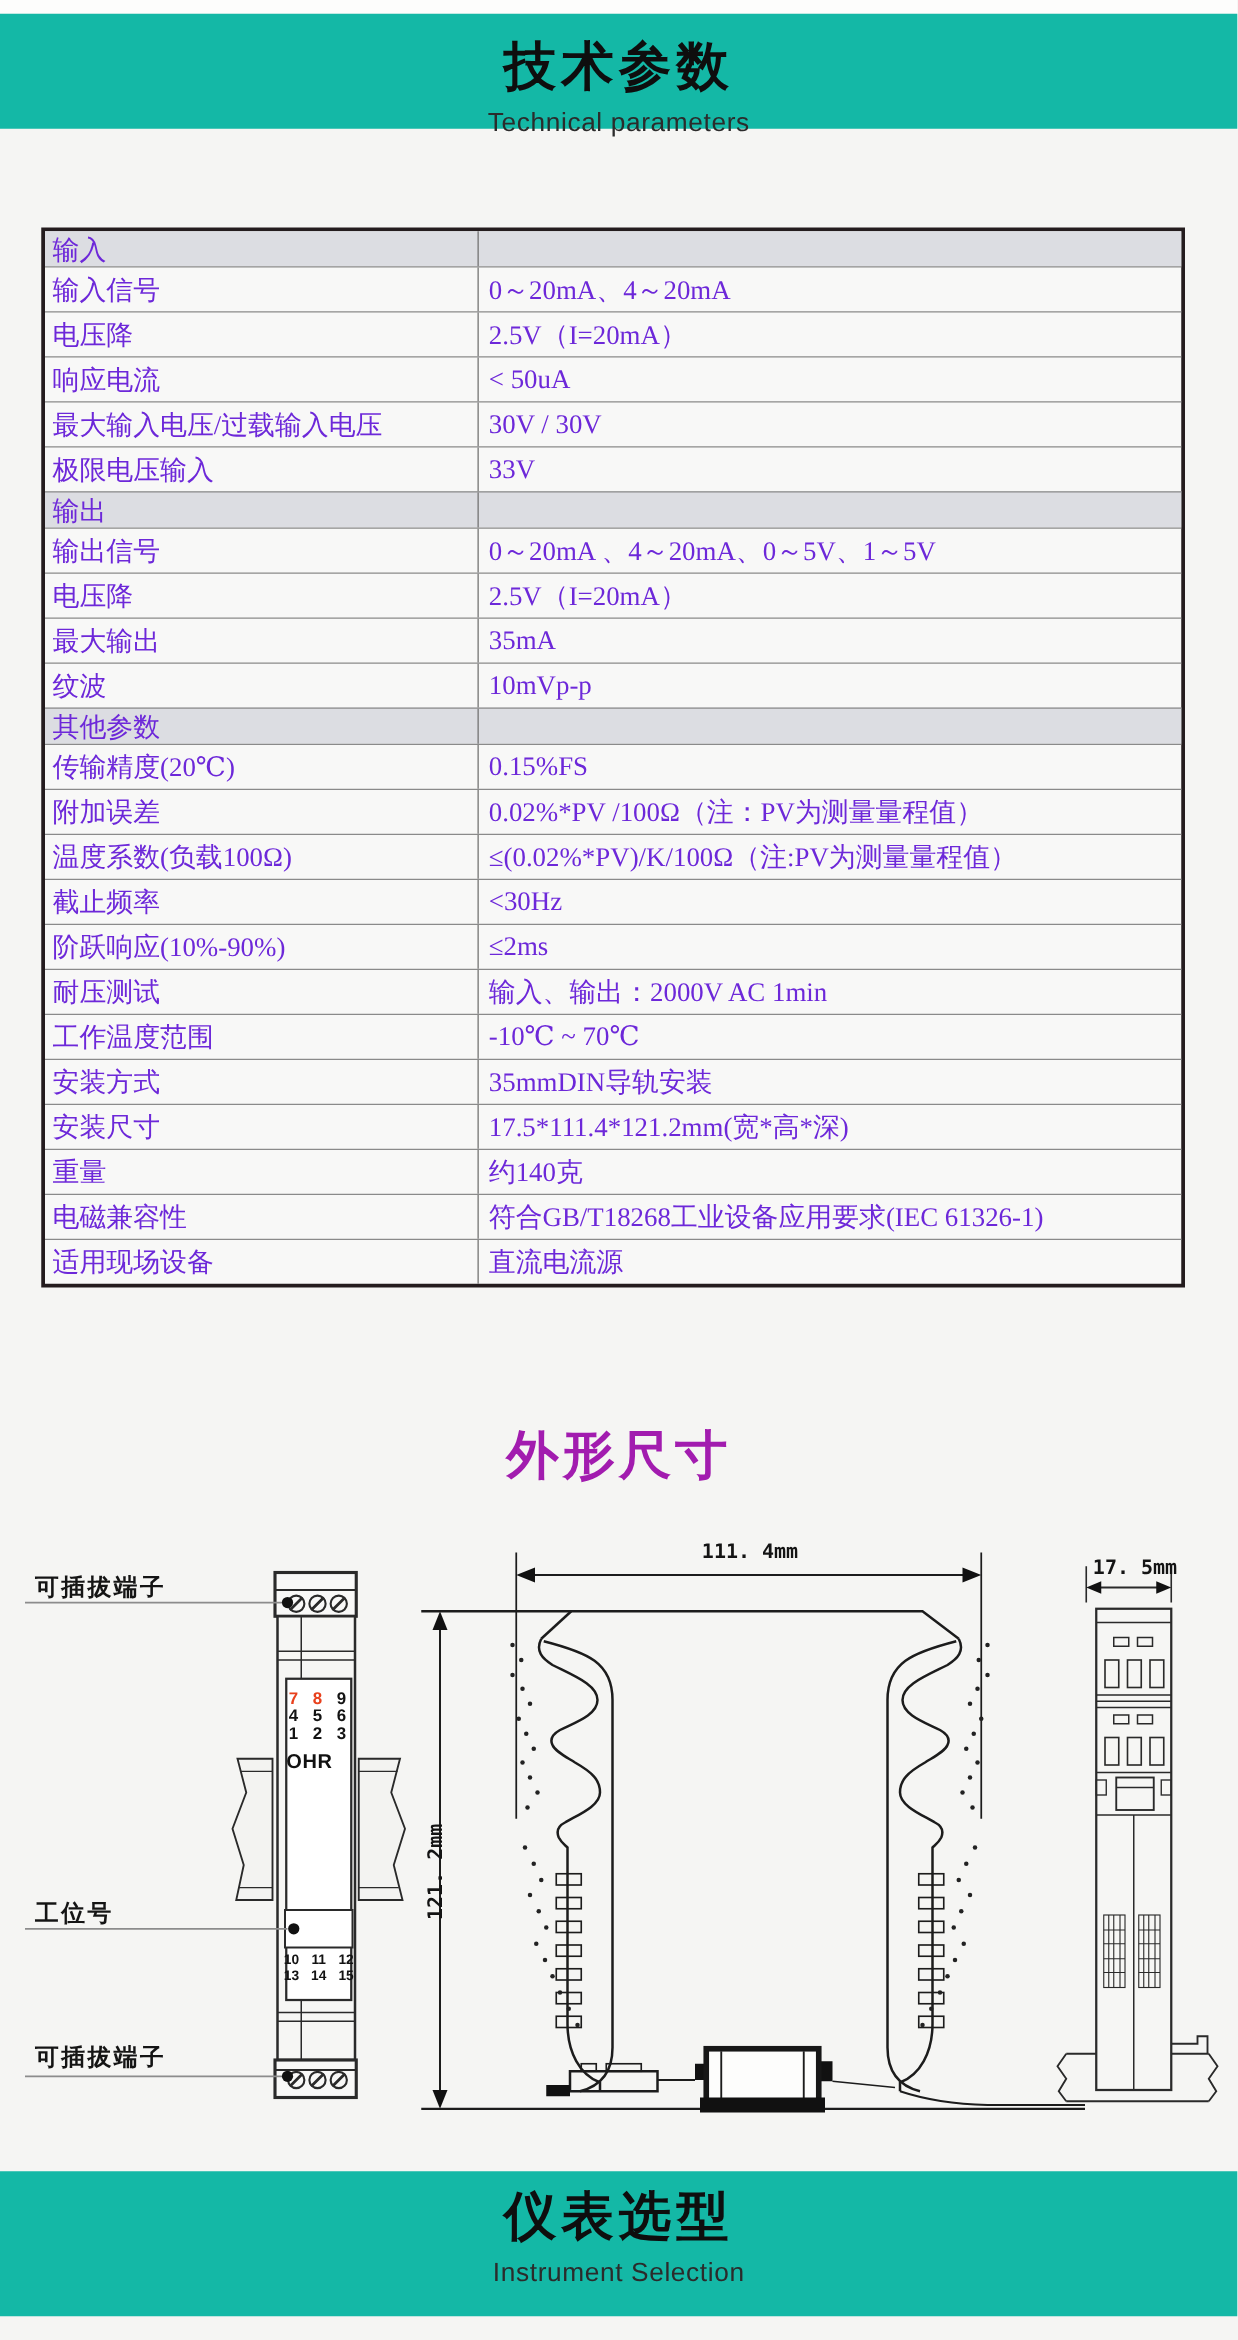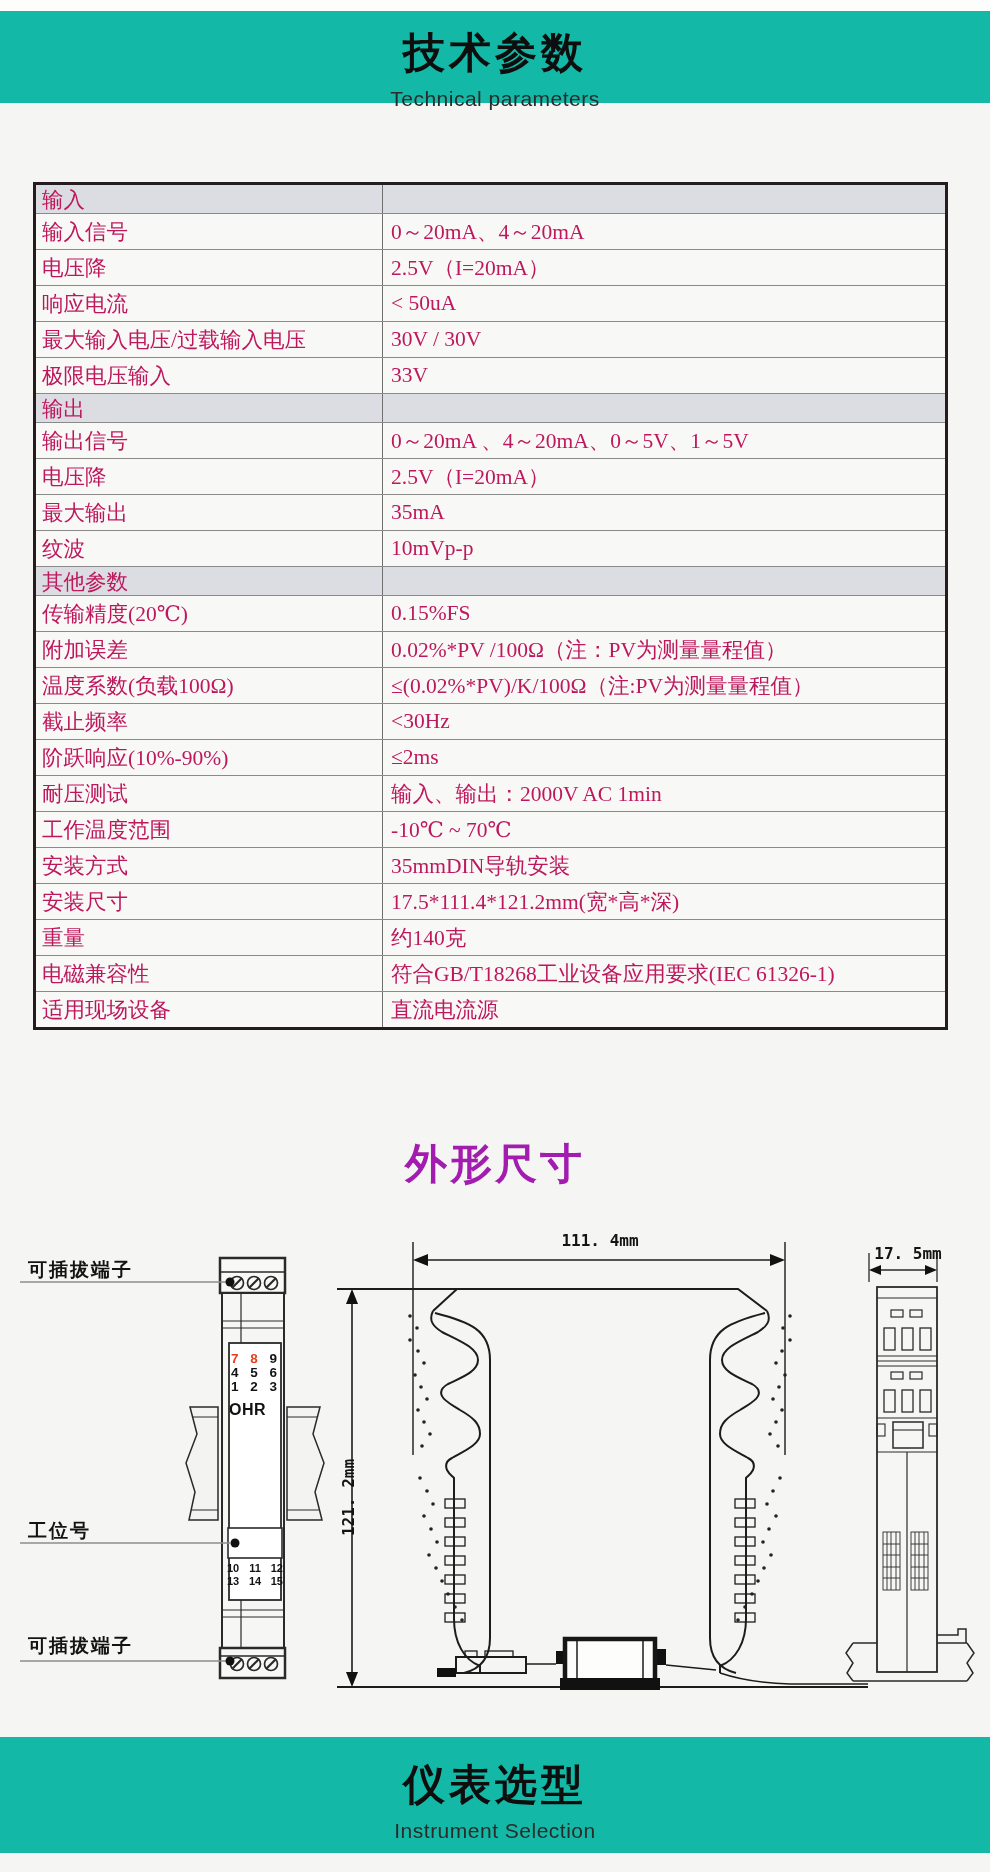--- a/index.html
+++ b/index.html
@@ -11,21 +11,21 @@
   .band{position:absolute;left:0;width:990px;background:#14b8a6;text-align:center;}
   .band-title{font-weight:bold;font-size:42px;letter-spacing:4px;color:#0e0e0e;
     font-family:"Liberation Sans","DejaVu Sans",sans-serif;}
   .band-sub{font-size:21px;color:#2b2b2b;margin-top:6px;letter-spacing:0.5px;}
   #top-strip{position:absolute;top:0;left:0;width:990px;height:11px;background:#fdfdfc;}
 
   
   #spec-table{
     position:absolute;left:33px;top:182px;width:915px;
     border:3px solid #241c1e;background:#f8f8f7;box-sizing:border-box;
-    font-family:"Liberation Serif","DejaVu Serif",serif;color:#be185d;
+    font-family:"Liberation Serif","DejaVu Serif",serif;color:#6d28d9;
   }
   .trow{display:flex;height:35px;align-items:center;border-top:1px solid #8a8a8a;}
   .trow:first-child{border-top:none;}
   .trow.section{height:28px;background:#dcdde2;}
   .c1{width:347px;flex:0 0 347px;height:100%;display:flex;align-items:center;
       border-right:1.5px solid #6f6f6f;padding-left:6px;box-sizing:border-box;
       font-size:21.5px;white-space:nowrap;}
   .c2{flex:1;height:100%;display:flex;align-items:center;padding-left:8px;
       font-size:21.5px;white-space:nowrap;}
 
@@ -423,15 +423,15 @@
       <span>14</span>
       <span>15</span>
     </div>
 </div>
 
 <div class="dim-label" style="left:535px;top:1231px;width:130px;">111. 4mm</div>
 <div class="dim-label" id="dim-height-label" style="left:283px;top:1488px;width:130px;">121. 2mm</div>
 <div class="dim-label" style="left:863px;top:1244px;width:90px;">17. 5mm</div>
 
 <div class="band" style="top:1737px;height:116px;">
-  <div class="band-title" style="padding-top:20px;font-family:Liberation Serif, serif;">仪表选型</div>
+  <div class="band-title" style="padding-top:8px;font-family:Liberation Serif, serif;">仪表选型</div>
   <div class="band-sub">Instrument Selection</div>
 </div>
 
 </body></html>

